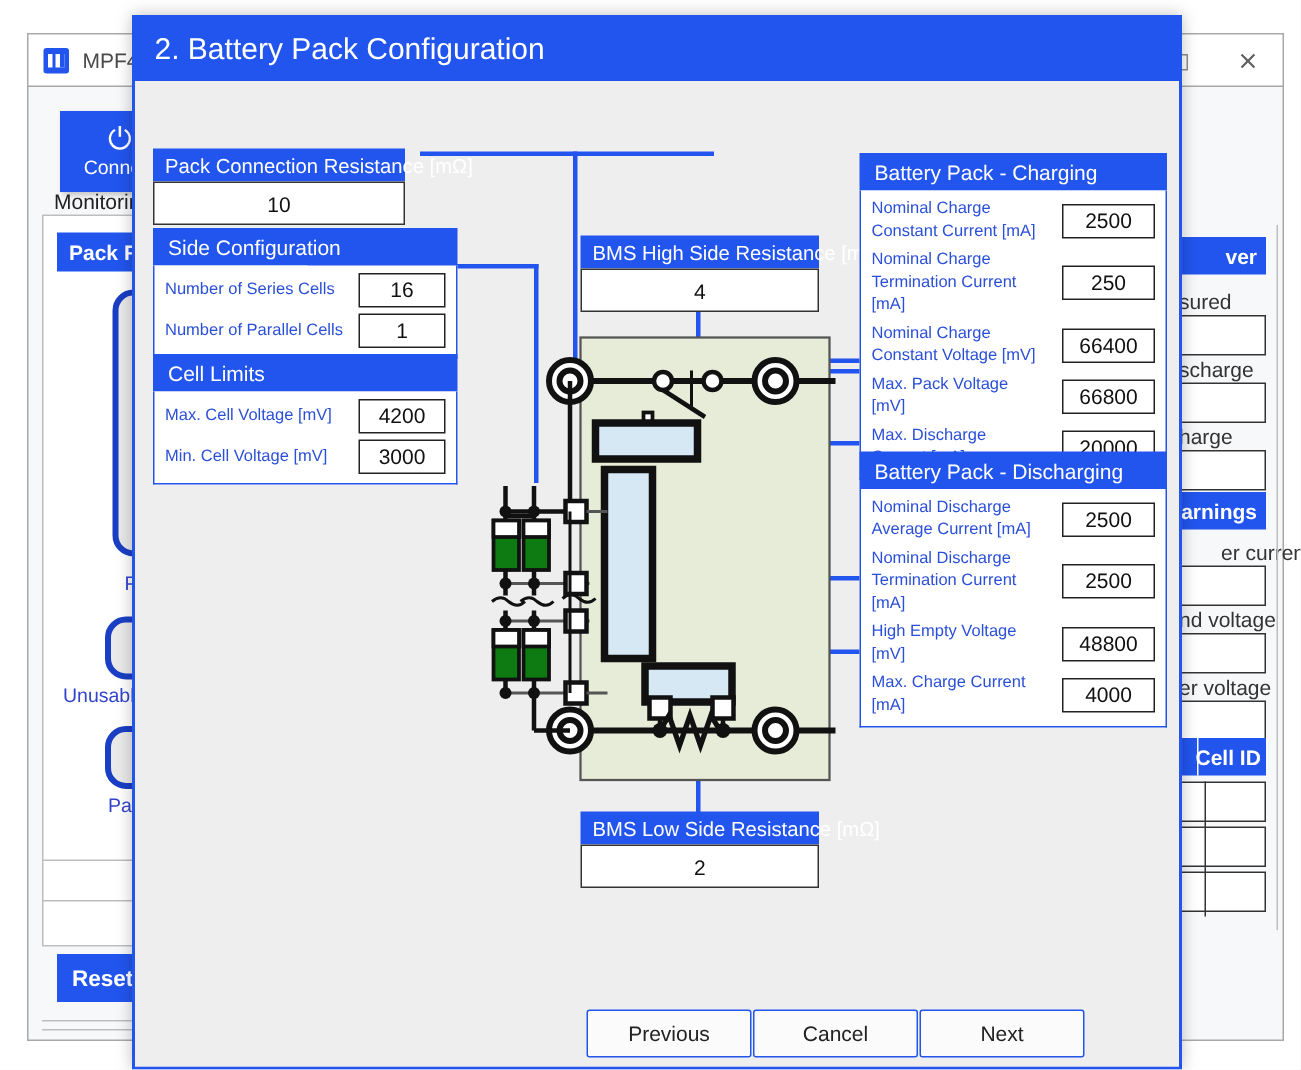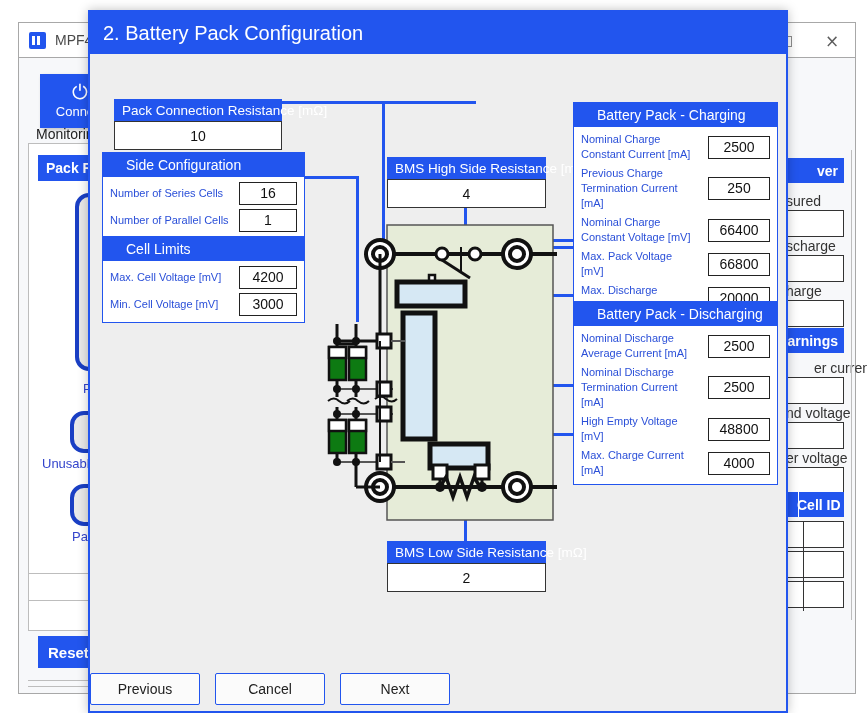--- a/index.html
+++ b/index.html
@@ -122,37 +122,37 @@
   }
   .dlg-title {
     height: 42px; background: #2255ee; color: #ffffff;
     font-size: 20px; display: flex; align-items: center;
     padding-left: 13px;
   }
   .dlg-body { position: relative; width: 100%; height: 616px; }
   .dlg-footer {
     position: absolute; left: 0; bottom: 0;
     width: 100%; height: 45px; background: #eeeeee;
-    display: flex; align-items: center; justify-content: flex-start;
-    padding-right: 63px; gap: 15px;
+    display: flex; align-items: center; justify-content: flex-end;
+    padding-right: 63px; gap: 1px;
   }
   .dlg-btn {
     width: 110px; height: 32px; background: #fbfbfb;
     border: 1px solid #2255ee; border-radius: 2px;
     font-size: 14px; color: #222;
     display: flex; align-items: center; justify-content: center;
     cursor: pointer; font-family: "Liberation Sans", sans-serif;
   }
 
   
   .grp { position: absolute; }
   .grp-hdr {
     background: #2255ee; color: #ffffff;
     font-size: 14px; height: 25px;
-    display: flex; align-items: center; padding-left: 24px;
+    display: flex; align-items: center; padding-left: 10px;
     white-space: nowrap;
   }
   .grp-body {
     background: #ffffff; border: 1px solid #2255ee; border-top: none;
     padding: 5px 7px 6px 7px;
   }
   .row {
     display: flex; align-items: center; justify-content: space-between;
     margin-bottom: 4px; gap: 6px;
   }
@@ -266,21 +266,21 @@
 
       <div class="wire" style="left:443px; top:185px; width:41px; height:3px;"></div>
       <div class="wire" style="left:443px; top:185px; width:3px; height:197px;"></div>
       <div class="wire" style="left:443px; top:379px; width:41px; height:3px;"></div>
       <div class="wire" style="left:455px; top:191px; width:3px; height:52px;"></div>
       <div class="wire" style="left:455px; top:192px; width:30px; height:3px;"></div>
       <div class="wire" style="left:455px; top:240px; width:30px; height:3px;"></div>
       <div class="wire" style="left:455px; top:330px; width:3px; height:52px;"></div>
       <div class="wire" style="left:455px; top:330px; width:30px; height:3px;"></div>
 
-      <div class="vbox" style="left:24px; top:45px; width:168px;">
+      <div class="vbox" style="left:12px; top:45px; width:168px;">
         <div class="vbox-hdr">Pack Connection Resistance [mΩ]</div>
         <div class="vbox-val">10</div>
       </div>
 
       <div class="grp" style="left:12px; top:98px; width:203px;">
         <div class="grp-hdr">Side Configuration</div>
         <div class="grp-body">
           <div class="row">
             <div class="row-lbl">Number of Series Cells</div>
             <div class="fld" style="width:58px;">16</div>
@@ -317,21 +317,21 @@
       </div>
 
       <div class="grp" style="left:483px; top:48px; width:205px;">
         <div class="grp-hdr">Battery Pack - Charging</div>
         <div class="grp-body">
           <div class="row">
             <div class="row-lbl" style="width:115px;">Nominal Charge Constant Current [mA]</div>
             <div class="fld" style="width:62px;">2500</div>
           </div>
           <div class="row">
-            <div class="row-lbl" style="width:115px;">Previous Charge Termination Current [mA]</div>
+            <div class="row-lbl" style="width:115px;">Nominal Charge Termination Current [mA]</div>
             <div class="fld" style="width:62px;">250</div>
           </div>
           <div class="row">
             <div class="row-lbl" style="width:115px;">Nominal Charge Constant Voltage [mV]</div>
             <div class="fld" style="width:62px;">66400</div>
           </div>
           <div class="row">
             <div class="row-lbl" style="width:115px;">Max. Pack Voltage [mV]</div>
             <div class="fld" style="width:62px;">66800</div>
           </div>

